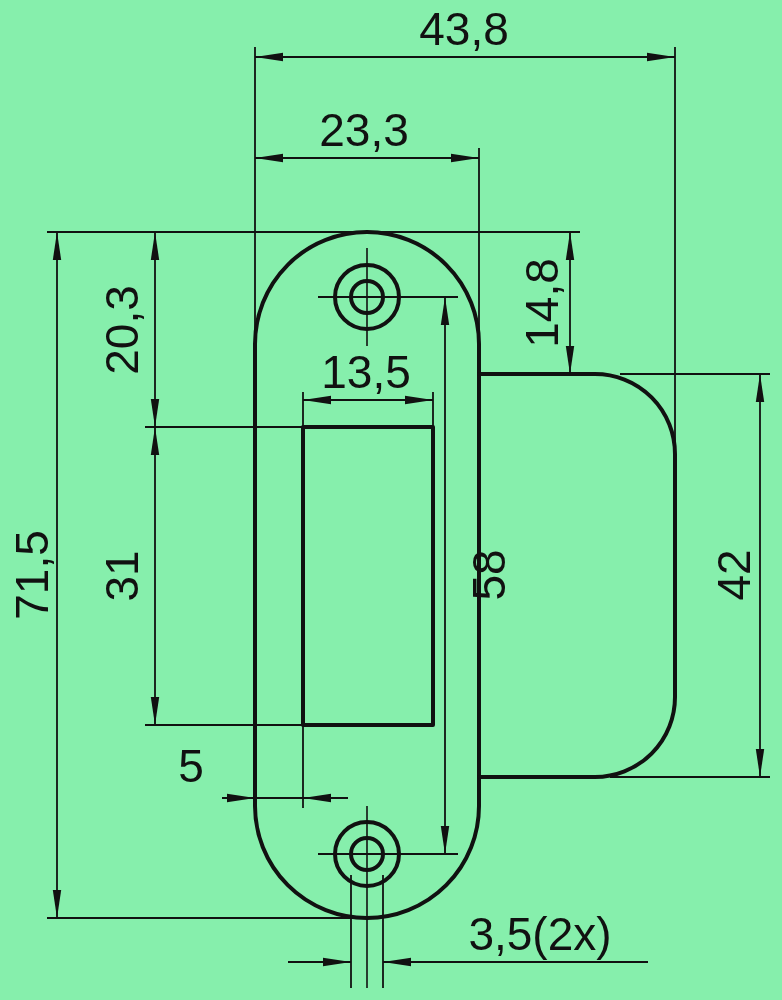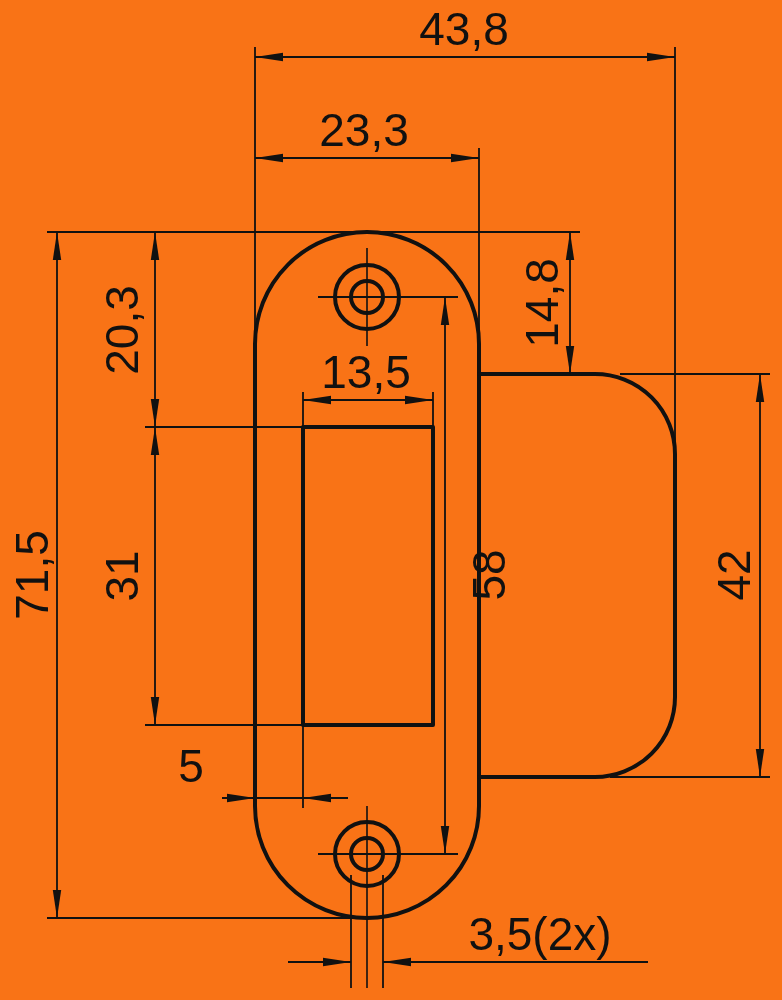--- a/index.html
+++ b/index.html
@@ -1,16 +1,16 @@
 <!DOCTYPE html>
 <html><head>
 <meta charset="utf-8">
 <style>
   html,body{margin:0;padding:0;background:#ffffff;}
-  .canvas{width:782px;height:1000px;background:#f97316;position:relative;overflow:hidden;}
+  .canvas{width:782px;height:1000px;background:#86efac;position:relative;overflow:hidden;}
   .outline{stroke:#111111;stroke-width:4;fill:none;stroke-linejoin:round;stroke-linecap:round;}
   .thin{stroke:#111111;stroke-width:1.8;fill:none;stroke-linecap:butt;}
   .center{stroke:#111111;stroke-width:1.6;fill:none;}
   .dimtext{font-family:"Liberation Sans", sans-serif;font-size:46px;fill:#111111;text-anchor:middle;}
   #arrow path{fill:#111111;}
 </style>
 </head>
 <body>
 
 <div class="canvas">

